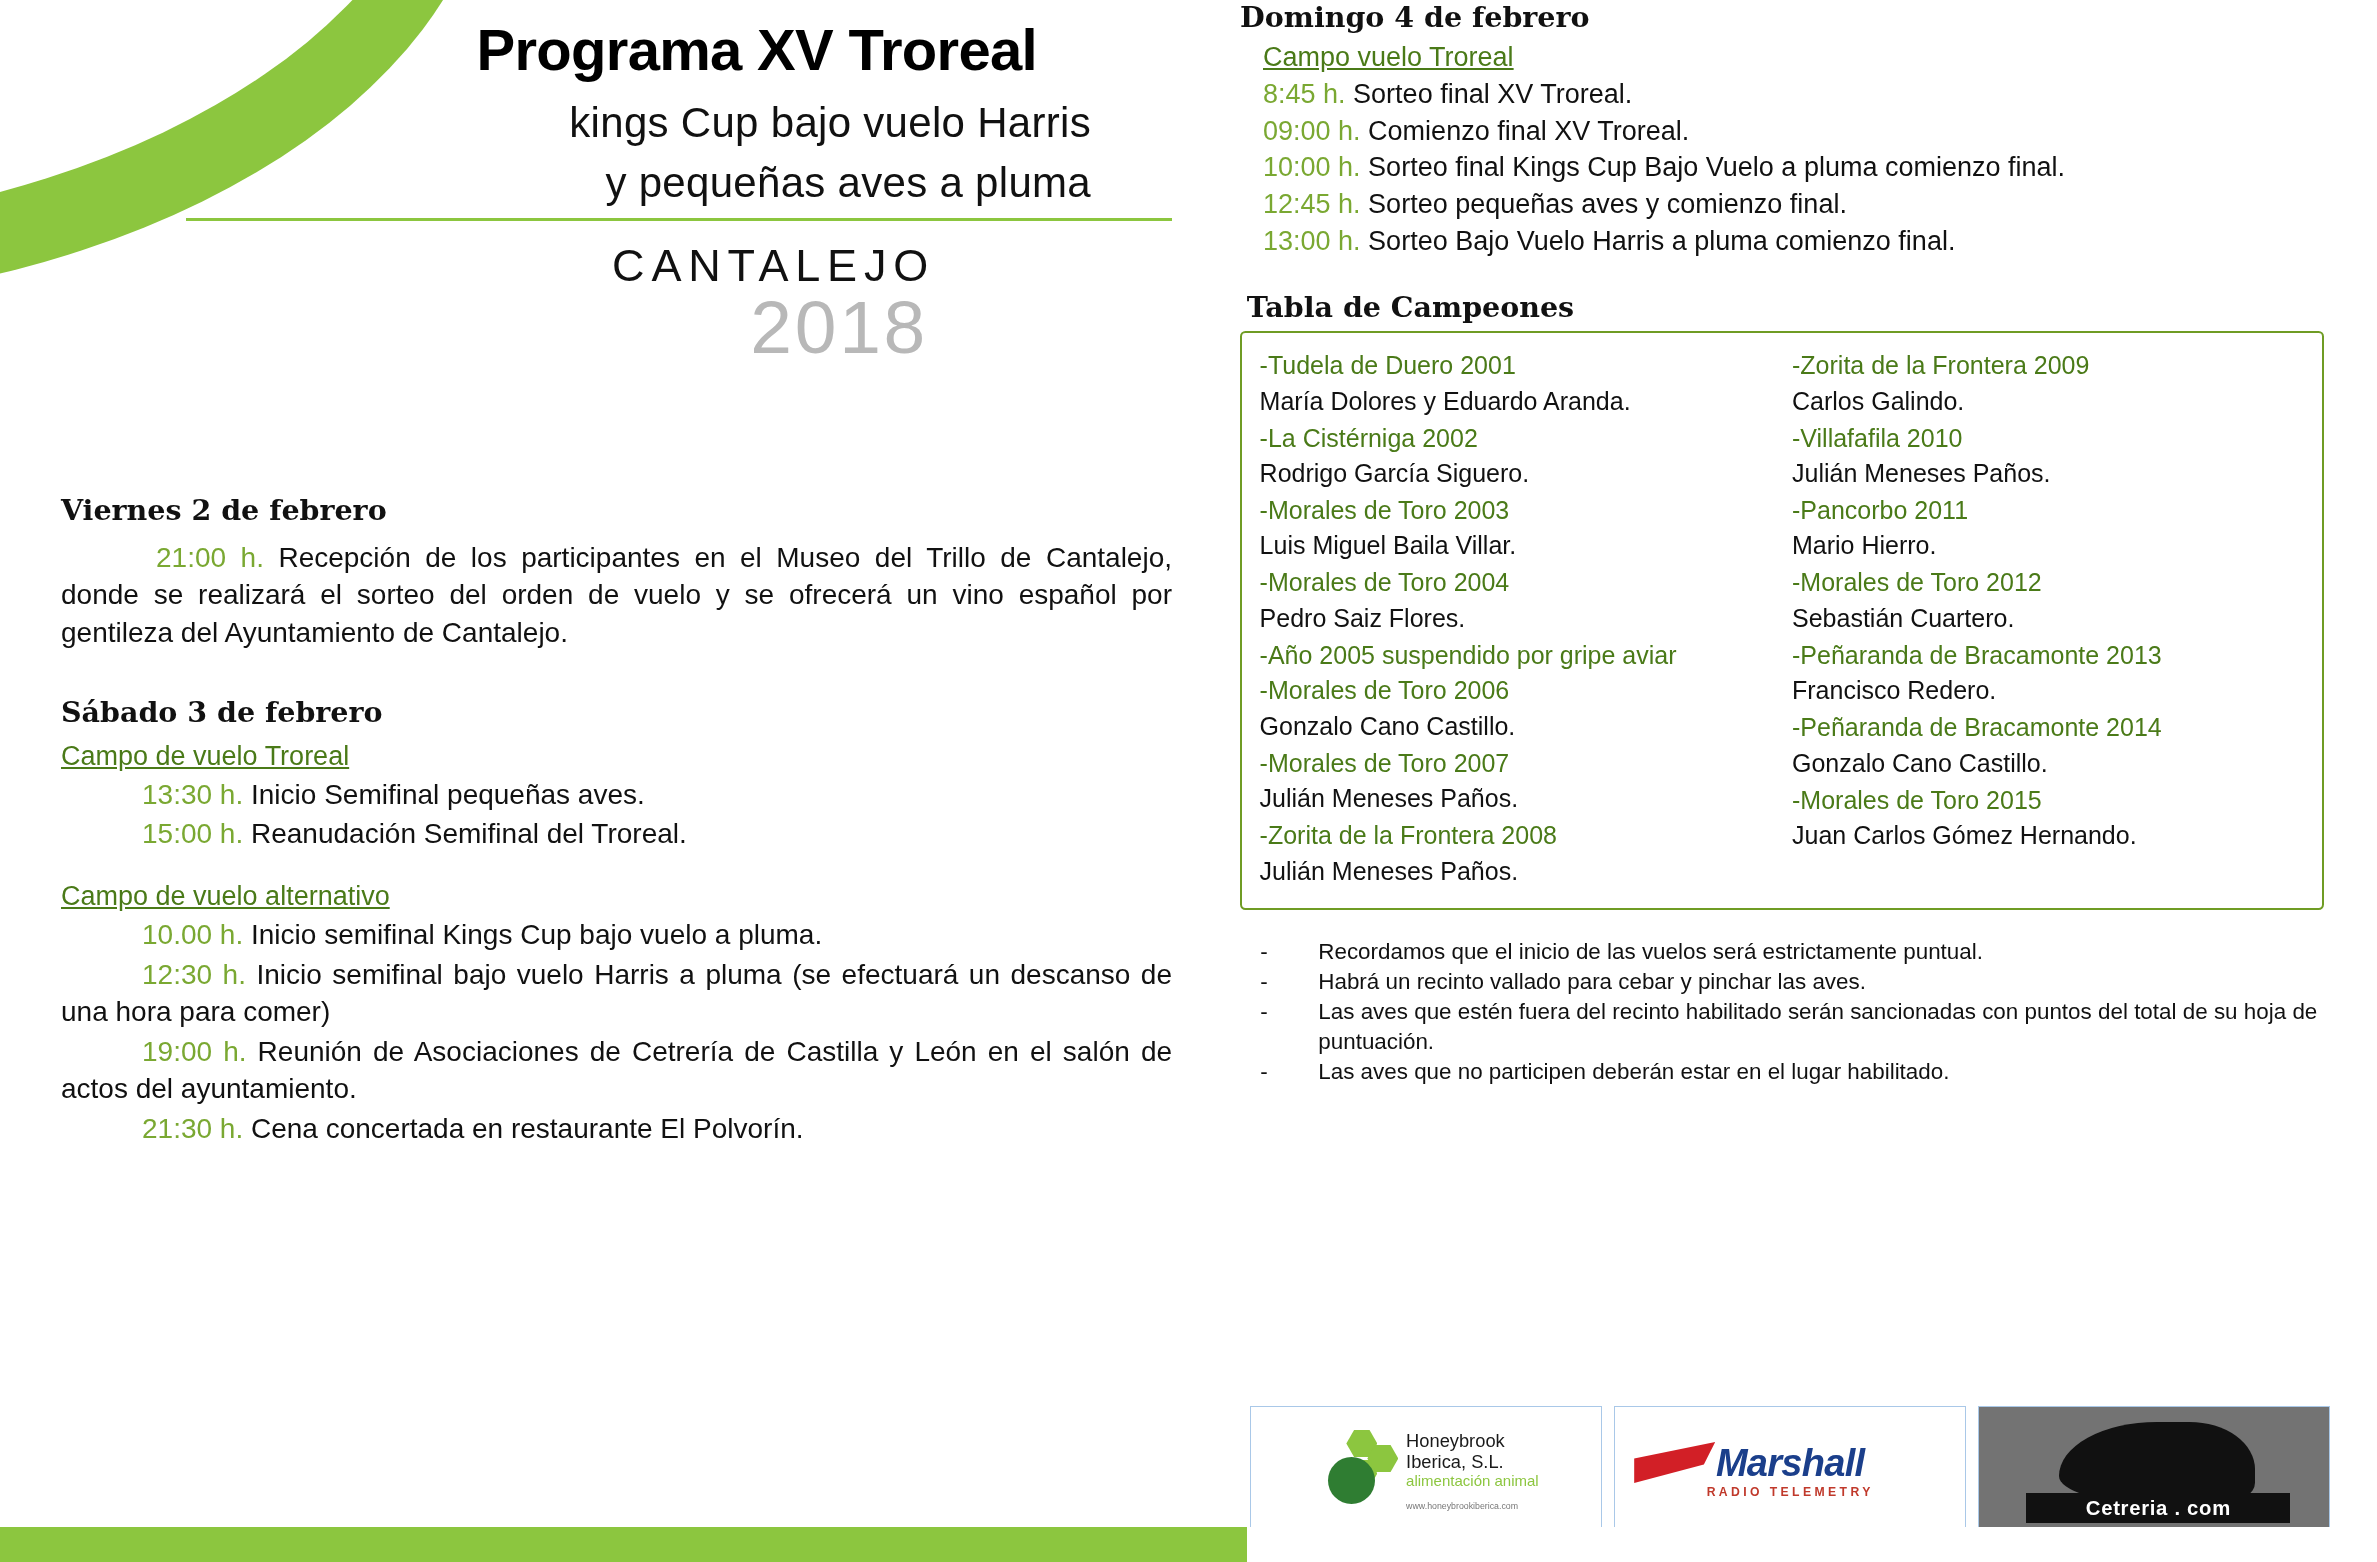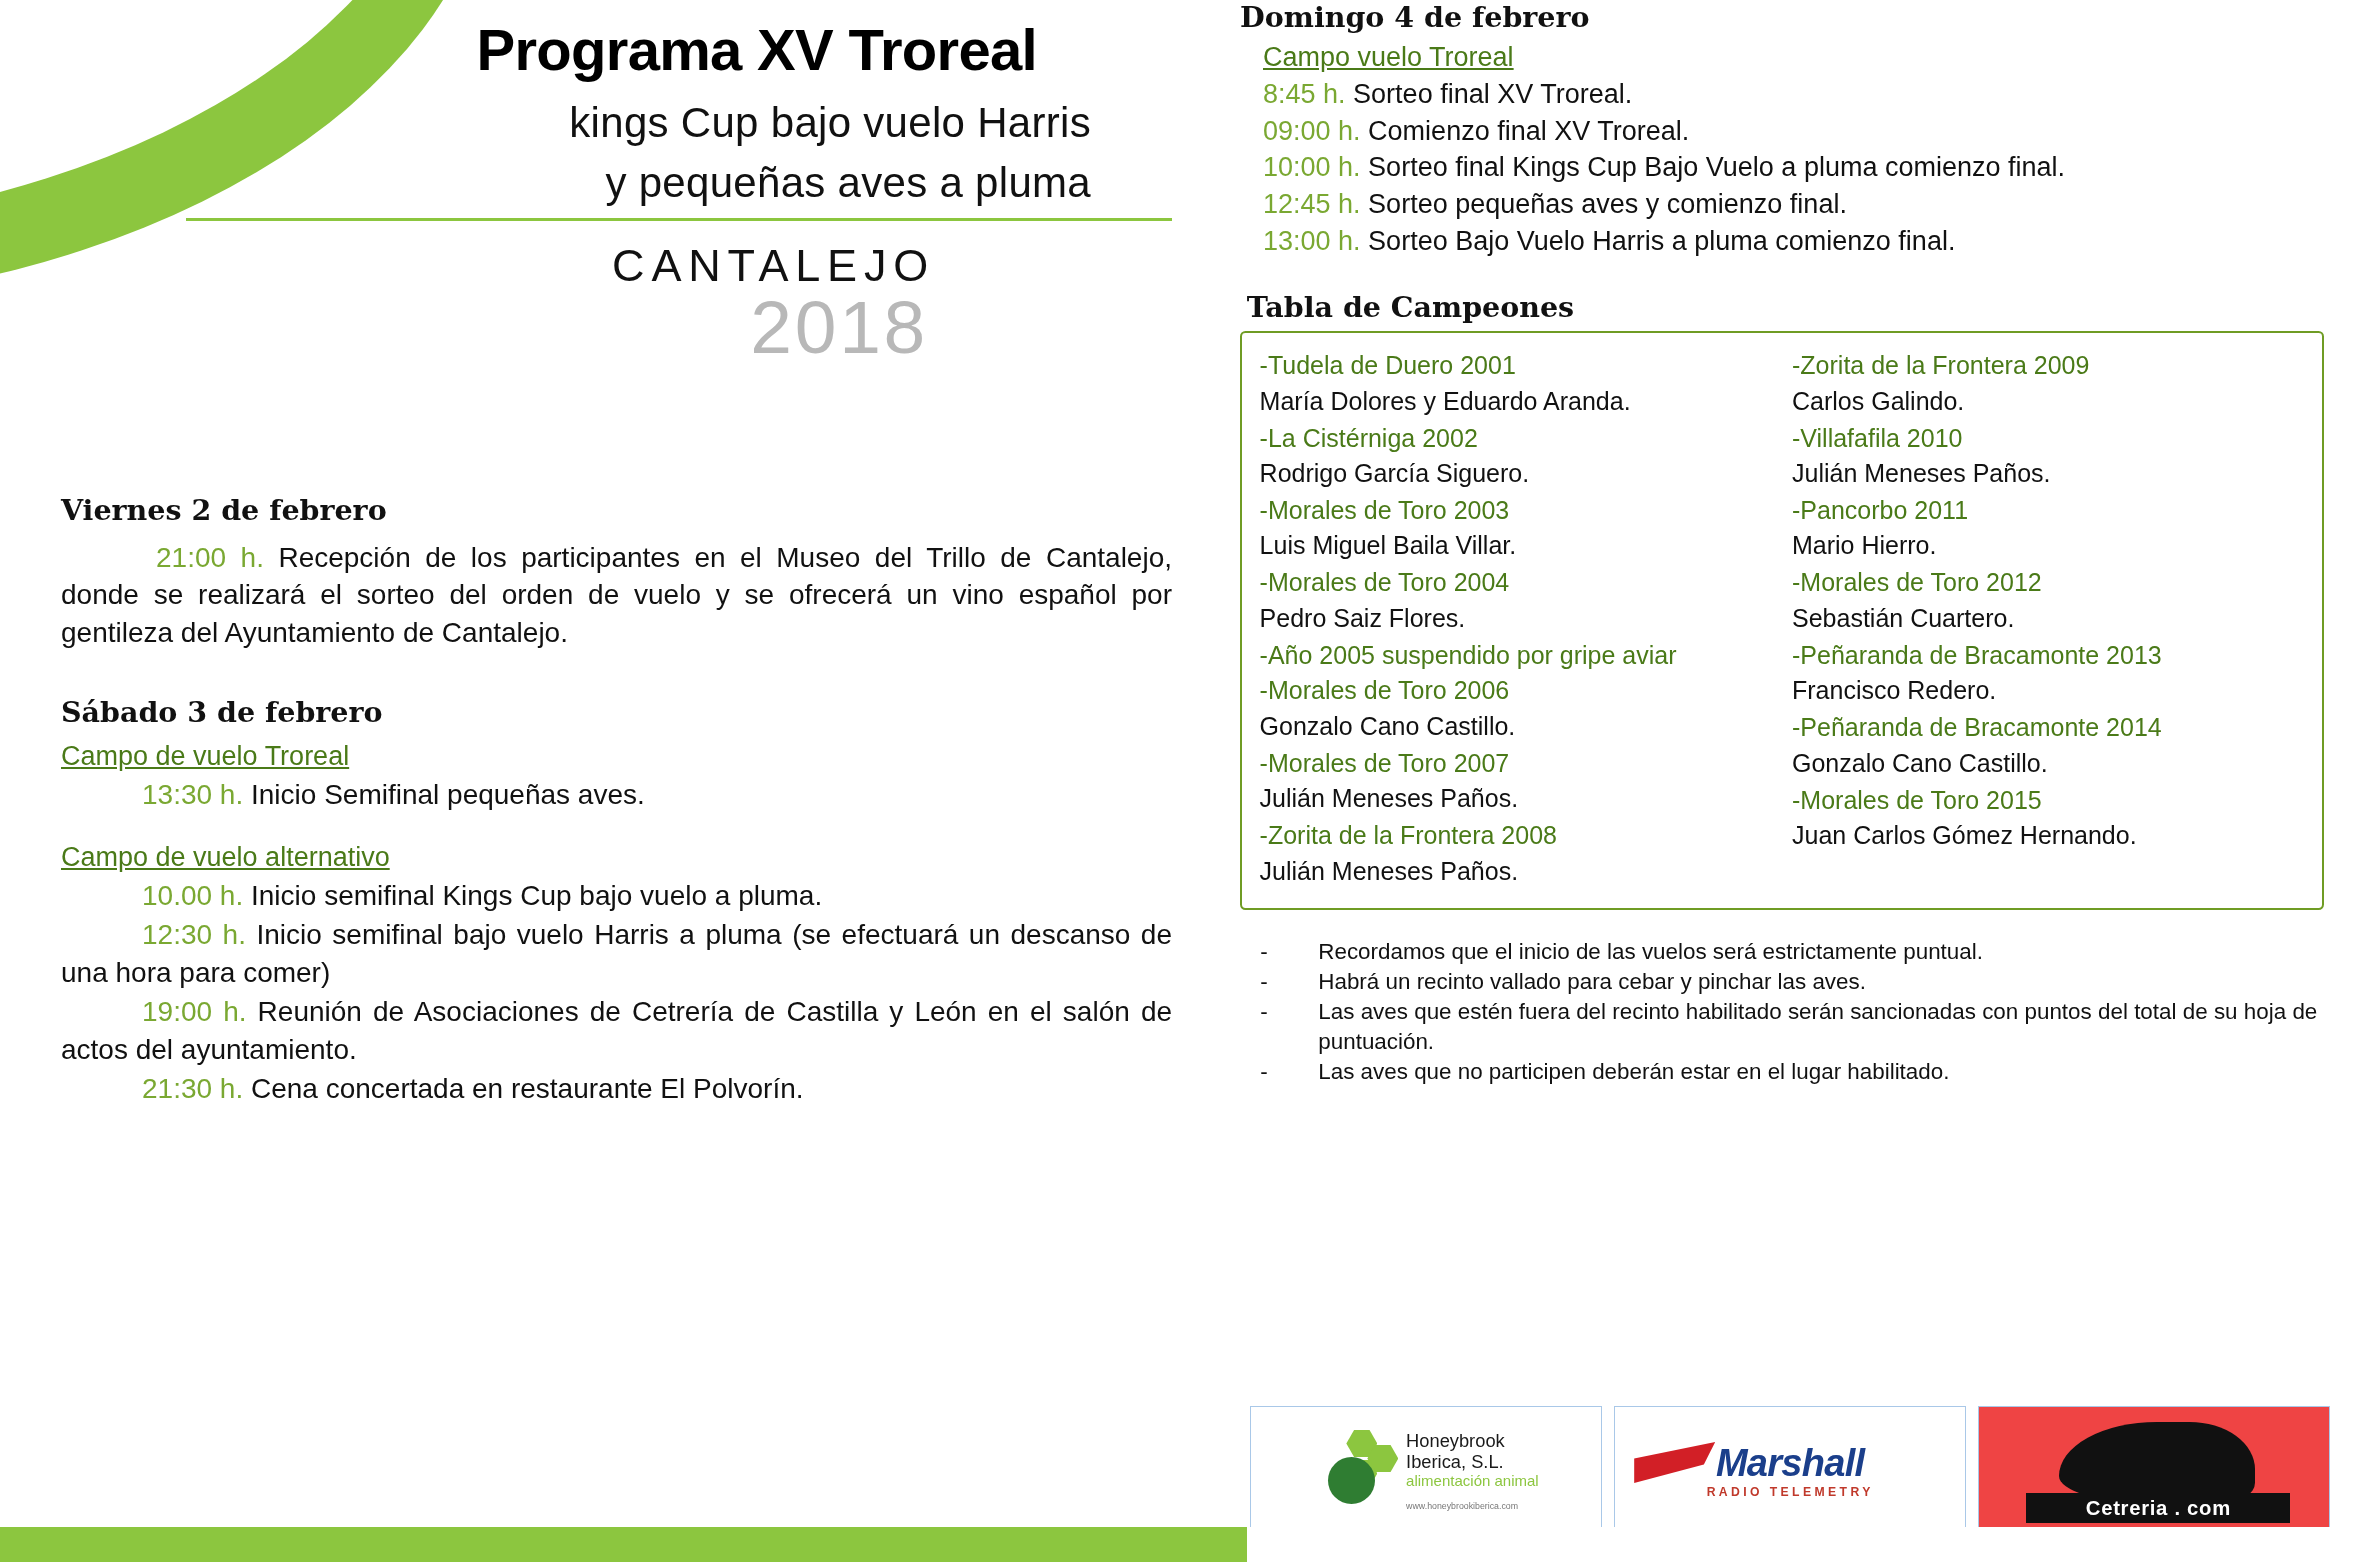--- a/index.html
+++ b/index.html
@@ -133,21 +133,21 @@
   .honey-l2 { font-size: 18.3px; color: #1a1a1a; }
   .honey-l3 { font-size: 15px; color: #8cc63f; }
   .honey-l4 { font-size: 8.8px; color: #777; margin-top: 11px; }
   .sp-marshall { text-align: center; }
   .marshall-name { font-size: 38px; font-weight: bold; font-style: italic; color: #1b3f8b; letter-spacing: -0.7px; }
   .marshall-sub { font-size: 12.2px; letter-spacing: 3.4px; color: #c0392b; font-weight: bold; }
   .swoop {
     position: absolute; left: 19px; top: 35px; width: 81px; height: 41px;
     background: #d21f26; clip-path: polygon(0 40%, 100% 0, 86% 55%, 0 100%);
   }
-  .sp-cetreria { width: 100%; height: 100%; position: relative; background: #ef4444; }
+  .sp-cetreria { width: 100%; height: 100%; position: relative; background: #737373; }
   .cet-bird {
     position: absolute; left: 80px; top: 15px; width: 196px; height: 81px; background: #111;
     border-radius: 60% 40% 20% 55% / 80% 70% 30% 40%;
   }
   .cet-bar { position: absolute; left: 47px; bottom: 11px; width: 264px; height: 30px; background: #111; }
   .cet-text {
     position: absolute; left: 47px; bottom: 11px; width: 264px; height: 30px; color: #fff;
     font-size: 20.3px; font-weight: bold; display:flex; align-items:center; justify-content:center;
     letter-spacing: 0.7px;
   }
@@ -176,20 +176,24 @@
   </p>
 
   <div class="blockgap"></div>
 
   <div class="day-heading">Sábado 3 de febrero</div>
   <div class="sub-heading">Campo de vuelo Troreal</div>
 
   <p class="sched">
     <span class="time">13:30 h.</span>
     <span>Inicio Semifinal pequeñas aves.</span>
+  </p>
+  <p class="sched">
+    <span class="time">15:00 h.</span>
+    <span>Reanudación Semifinal del Troreal.</span>
   </p>
 
   <div class="smallgap"></div>
 
   <div class="sub-heading">Campo de vuelo alternativo</div>
 
   <p class="sched">
     <span class="time">10.00 h.</span>
     <span>Inicio semifinal Kings Cup bajo vuelo a pluma.</span>
   </p>

